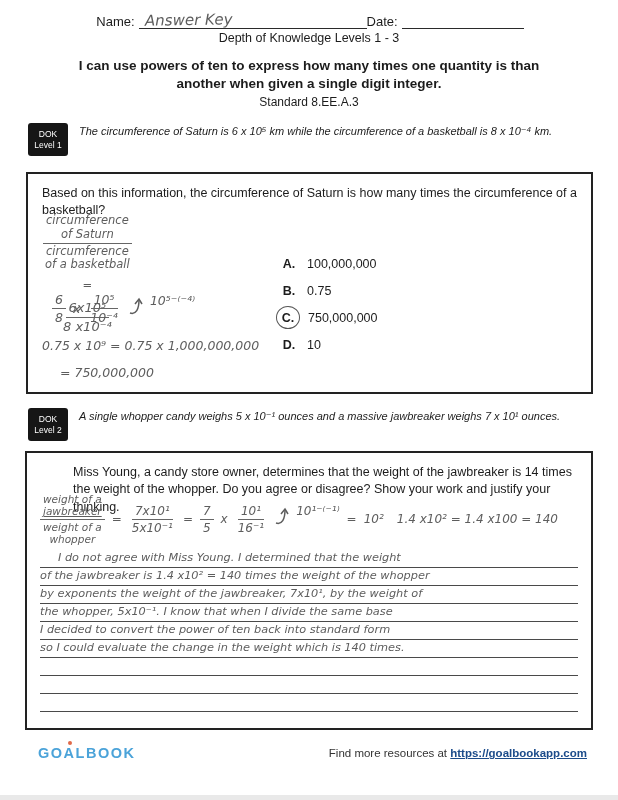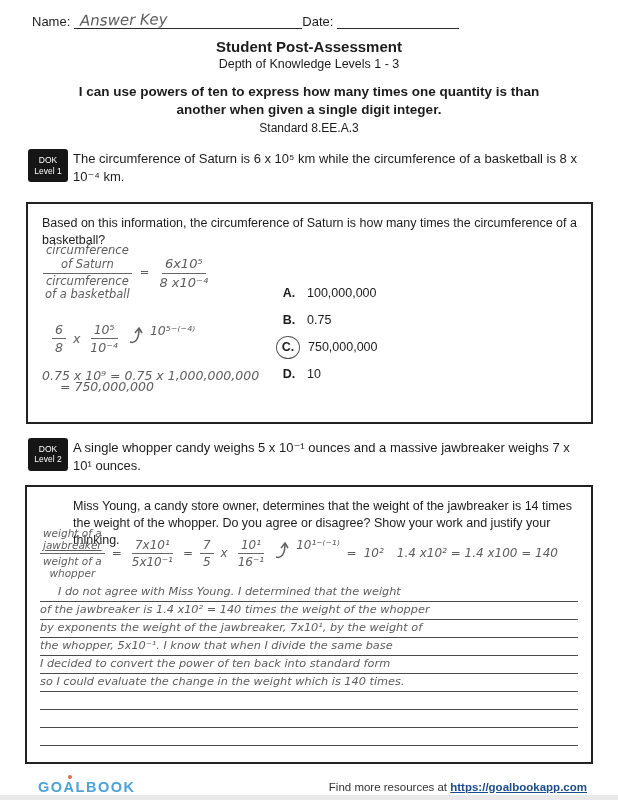--- a/index.html
+++ b/index.html
@@ -1,57 +1,57 @@
 <!DOCTYPE html>
 <html><head>
 <meta charset="utf-8">
 <style>
   html,body{margin:0;padding:0;background:#ffffff;}
   .page{
     position:relative;width:618px;height:800px;margin:0 auto;background:#fff;
     font-family:"Liberation Sans","DejaVu Sans",sans-serif;color:#1c1c1c;overflow:hidden;
   }
   
-  .header-row{display:flex;justify-content:flex-start;padding:14px 30px 0 32px;font-size:13px;}
+  .header-row{display:flex;justify-content:center;padding:14px 30px 0 32px;font-size:13px;}
   .field{display:flex;align-items:flex-end;gap:4px;}
   .field-line{display:inline-block;border-bottom:1.5px solid #2a2a2a;height:14px;position:relative;}
   .name-line{width:228px;}
   .date-line{width:122px;}
   .hw{font-family:"DejaVu Sans",sans-serif;font-style:italic;color:#5d5d5d;}
   .name-value{position:absolute;left:6px;bottom:-1px;font-size:15px;white-space:nowrap;transform:rotate(-1deg);}
   
   .title{margin-top:9px;text-align:center;font-size:15px;font-weight:bold;}
   .subtitle{text-align:center;font-size:12.5px;margin-top:2px;}
   .objective{margin:12px auto 0;max-width:492px;text-align:center;font-weight:bold;font-size:13.5px;line-height:1.3;}
   .standard{text-align:center;font-size:12px;margin-top:3px;}
   
-  .dok-row{display:flex;gap:5px;margin:14px 30px 0 28px;align-items:flex-start;}
+  .dok-row{display:flex;gap:11px;margin:14px 30px 0 28px;align-items:flex-start;}
   .dok-badge{flex:0 0 auto;width:40px;height:33px;background:#161616;color:#fff;border-radius:3px;
     display:flex;flex-direction:column;justify-content:center;align-items:center;font-size:8.5px;line-height:1.25;}
-  .dok-text{font-size:13px;line-height:1.38;padding-top:1px;}
+  .dok-text{font-size:11px;line-height:1.38;padding-top:1px;font-style:italic;}
   
   .qbox{margin:16px 25px 0;border:2px solid #222;position:relative;background:#fff;}
   .qbox1{height:218px;margin-left:26px;}
   .qbox2{height:275px;margin-top:10px;padding-left:32px;}
   .question{margin:11px 14px 0;font-size:12.5px;line-height:1.38;}
   
   .work{position:absolute;color:#5d5d5d;}
   .mathrow{display:flex;align-items:center;gap:7px;}
   .frac{display:inline-flex;flex-direction:column;align-items:center;text-align:center;}
   .frac .num{border-bottom:1.5px solid #666;padding:0 3px 1px;}
   .frac .den{padding:1px 3px 0;}
   .u{text-decoration:underline;}
   .sup-shift{position:relative;top:-8px;}
   .arrow-icon{position:relative;top:-3px;}
   
-  .w1a{left:14px;top:40px;font-size:11.5px;line-height:1.2;}
+  .w1a{left:14px;top:40px;font-size:11.5px;line-height:1.2;flex-direction:column;}
   .w1a .vals{font-size:13px;}
   .w1b{left:24px;top:118px;font-size:12.5px;}
   .w1c{left:14px;top:164px;font-size:12.5px;}
-  .w1d{left:32px;top:175px;font-size:12.5px;}
+  .w1d{left:32px;top:191px;font-size:12.5px;}
   
   .options{position:absolute;left:252px;top:76px;}
   .opt-row{display:flex;align-items:center;height:27px;font-size:12.5px;gap:9px;}
   .opt-letter{font-weight:bold;min-width:18px;display:inline-flex;justify-content:center;align-items:center;}
   .opt-letter.circled{border:1.6px solid #555;border-radius:50%;width:22px;height:21px;min-width:0;margin-left:-4px;margin-right:-1px;}
   
   .w2{left:13px;top:40px;font-size:12px;}
   .w2 .wordfrac{font-size:10.5px;line-height:1.18;}
   
   .lines{position:absolute;left:13px;right:13px;top:97px;}
@@ -78,21 +78,20 @@
       <span class="field-line name-line">
         <span class="hw name-value">Answer Key</span>
       </span>
     </div>
     <div class="field">
       <span>Date:</span>
       <span class="field-line date-line"></span>
     </div>
   </div>
 
-  <div class="title">Student Post-Assessment</div>
   <div class="subtitle">Depth of Knowledge Levels 1 - 3</div>
   <div class="objective">I can use powers of ten to express how many times one quantity is than another when given a single digit integer.</div>
   <div class="standard">Standard 8.EE.A.3</div>
 
   <div class="dok-row">
     <div class="dok-badge">
       <span>DOK</span>
       <span>Level 1</span>
     </div>
     <div class="dok-text">The circumference of Saturn is 6 x 10⁵ km while the circumference of a basketball is 8 x 10⁻⁴ km.</div>

